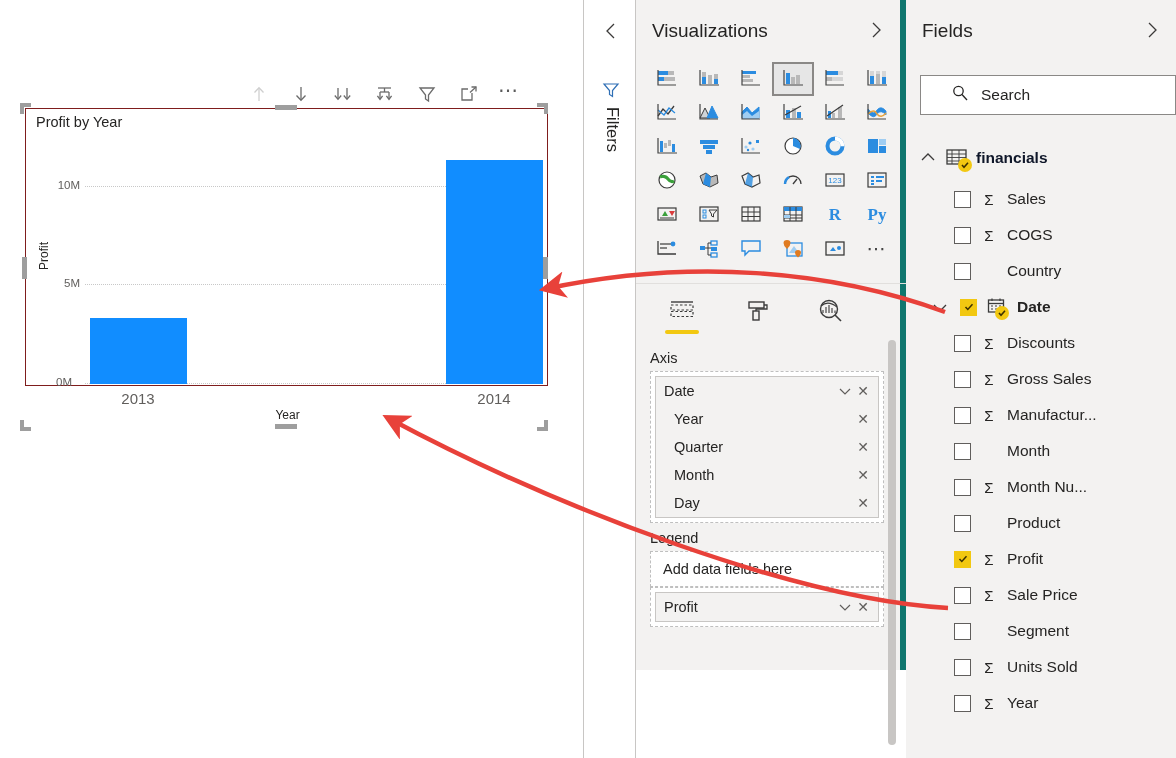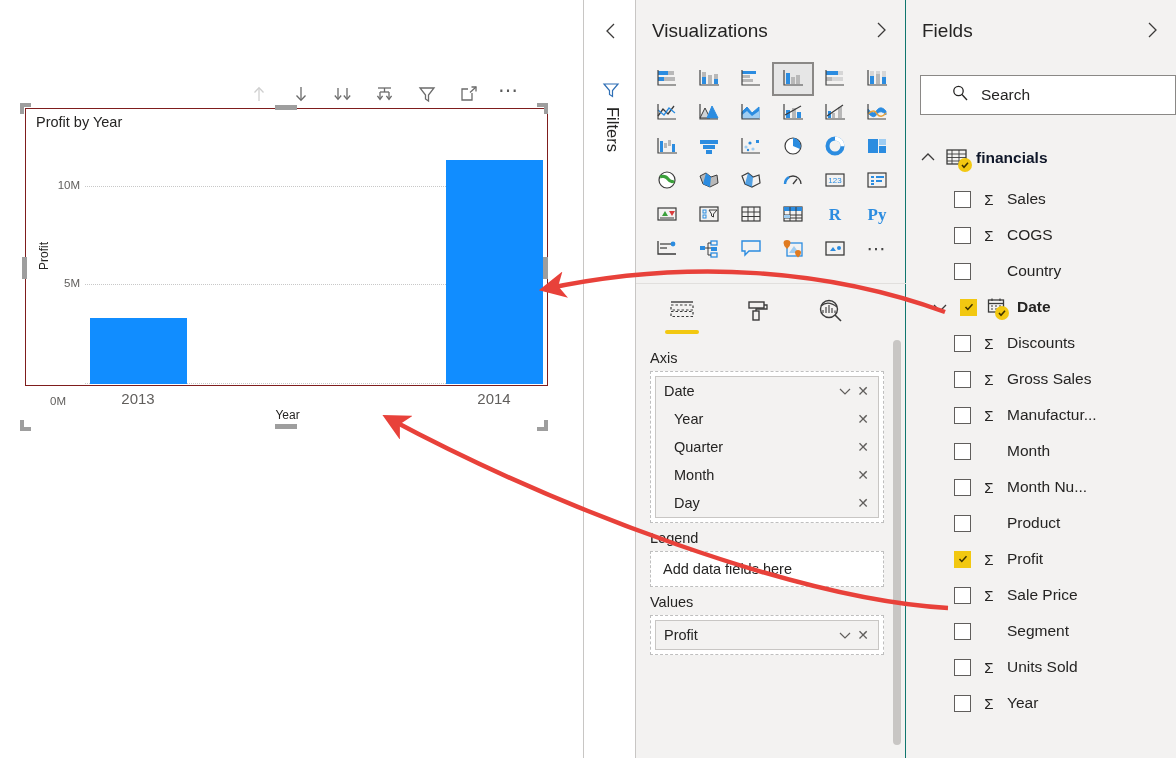--- a/index.html
+++ b/index.html
@@ -110,23 +110,23 @@
     position: absolute; left: -2px; top: 120px;
     width: 60px; text-align: center;
     font-size: 16.5px; color: #252423;
     transform: rotate(90deg); transform-origin: center;
     white-space: nowrap;
   }
 
   
   #viz-pane {
     position: absolute; left: 636px; top: 0;
-    width: 270px; height: 758px;
+    width: 270px; height: 670px;
     background: #f3f2f1;
-    border-right: 1px solid #0f766e;
+    border-right: 6px solid #0f766e;
   }
   .pane-header {
     position: relative; height: 62px;
     display: flex; align-items: center;
     padding: 0 16px;
   }
   .pane-title { font-size: 19px; color: #252423; }
   .pane-expand {
     position: absolute; right: 14px; top: 20px;
     width: 20px; height: 20px; color: #3b3a39; cursor: pointer;
@@ -313,21 +313,21 @@
       <div id="visual-title">Profit by Year</div>
 
       <div id="plot">
 
         <div class="gridline" style="top:77px;"></div>
         <div class="gridline" style="top:175px;"></div>
         <div class="gridline" style="top:274px;"></div>
 
         <div class="y-tick" style="left:14px; top:70px;">10M</div>
         <div class="y-tick" style="left:14px; top:168px;">5M</div>
-        <div class="y-tick" style="left:0; top:267px;margin-top:19px;">0M</div>
+        <div class="y-tick" style="left:6px; top:267px;">0M</div>
 
         <div class="bar" style="left:64px; top:209px; width:97px; height:66px;"></div>
         <div class="bar" style="left:420px; top:51px; width:97px; height:224px;"></div>
 
         <div class="x-tick" style="left:72px; top:281px;">2013</div>
         <div class="x-tick" style="left:428px; top:281px;">2014</div>
 
         <div id="y-axis-title">Profit</div>
         <div id="x-axis-title">Year</div>
       </div>
@@ -695,21 +695,20 @@
             <span class="wi-x">✕</span>
           </div>
         </div>
       </div>
 
       <div class="well-label">Legend</div>
       <div class="well-drop empty">
         <div class="well-placeholder">Add data fields here</div>
       </div>
 
-      <div class="well-label">Values</div>
       <div class="well-drop">
         <div class="well-inner">
           <div class="well-item">
             <span class="wi-label">Profit</span>
             <span class="wi-chev">
                 <svg width="14" height="10" viewBox="0 0 14 10" fill="none" stroke="currentColor" stroke-width="1.2">
                   <path d="M2 3 L7 8 L12 3"></path>
                 </svg>
               </span>
             <span class="wi-x">✕</span>

